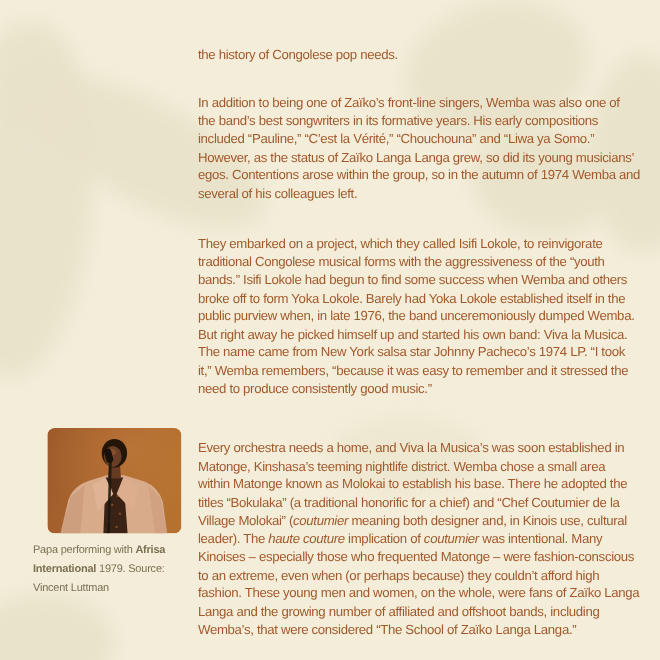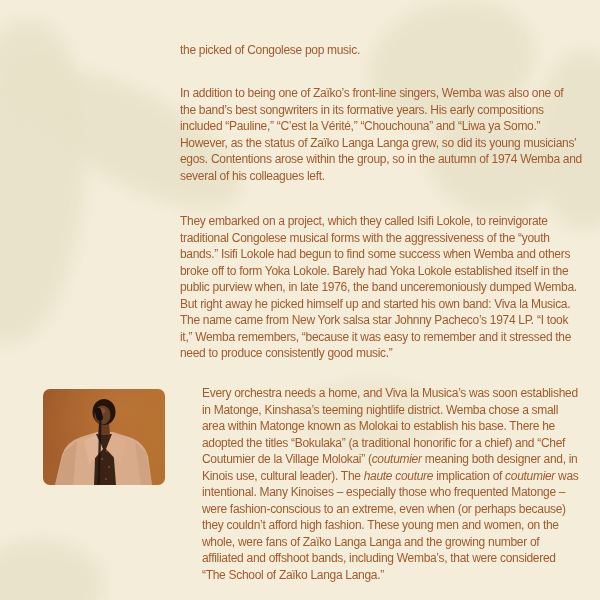--- a/index.html
+++ b/index.html
@@ -40,21 +40,21 @@
     left: 0; right: 0;
     margin: 0;
     color: #a25a2c;
     font-size: 12px;
     line-height: 16.5px;
     letter-spacing: -0.3px;
   }
   .p1 { top: 42px; }
   .p2 { top: 85px; }
   .p3 { top: 213px; }
-  .p4 { top: 385px; margin-left: 22px; }
+  .p4 { top: 399px; }
   .run-italic { font-style: italic; }
   .run-bold { font-weight: bold; }
 
   
   .photo {
     position: absolute;
     left: 43px; top: 389px;
     width: 122px; height: 96px;
     border-radius: 7px;
     overflow: hidden;
@@ -119,21 +119,22 @@
       <path d="M56,33 L66,33 L67,46 L55,46 Z" fill="#663b24"></path>
       <ellipse cx="61" cy="23" rx="11.5" ry="13" fill="#241509"></ellipse>
       <ellipse cx="59.5" cy="26" rx="8" ry="9.5" fill="#6b3e26"></ellipse>
       <ellipse cx="58" cy="22" rx="4.5" ry="3" fill="#8a5535" opacity="0.8"></ellipse>
 
       <rect x="55.4" y="31" width="2.4" height="65" fill="#1d1710" opacity="0.9" transform="rotate(1.5 56 60)"></rect>
       <rect x="52.5" y="19" width="6.5" height="13" rx="3" fill="#17100b" transform="rotate(-14 55 25)"></rect>
     </svg>
   </div>
 
+  <figcaption class="caption"><span>Papa performing with </span><span class="run-bold">Afrisa</span><br><span class="run-bold">International</span><span> 1979. Source:</span><br><span>Vincent Luttman</span></figcaption>
 
   <div class="article">
-    <p class="para p1"><span>the picked of Congolese pop music.</span></p>
+    <p class="para p1"><span>the history of Congolese pop needs.</span></p>
     <p class="para p2"><span>In addition to being one of Zaïko’s front-line singers, Wemba was also one of the band’s best songwriters in its formative years. His early compositions included “Pauline,” “C’est la Vérité,” “Chouchouna” and “Liwa ya Somo.” However, as the status of Zaïko Langa Langa grew, so did its young musicians’ egos. Contentions arose within the group, so in the autumn of 1974 Wemba and several of his colleagues left.</span></p>
     <p class="para p3"><span>They embarked on a project, which they called Isifi Lokole, to reinvigorate traditional Congolese musical forms with the aggressiveness of the “youth bands.” Isifi Lokole had begun to find some success when Wemba and others broke off to form Yoka Lokole. Barely had Yoka Lokole established itself in the public purview when, in late 1976, the band unceremoniously dumped Wemba. But right away he picked himself up and started his own band: Viva la Musica. The name came from New York salsa star Johnny Pacheco’s 1974 LP. “I took it,” Wemba remembers, “because it was easy to remember and it stressed the need to produce consistently good music.”</span></p>
     <p class="para p4"><span>Every orchestra needs a home, and Viva la Musica’s was soon established in Matonge, Kinshasa’s teeming nightlife district. Wemba chose a small area within Matonge known as Molokai to establish his base. There he adopted the titles “Bokulaka” (a traditional honorific for a chief) and “Chef Coutumier de la Village Molokai” (</span><span class="run-italic">coutumier</span><span> meaning both designer and, in Kinois use, cultural leader). The </span><span class="run-italic">haute couture</span><span> implication of </span><span class="run-italic">coutumier</span><span> was intentional. Many Kinoises – especially those who frequented Matonge – were fashion-conscious to an extreme, even when (or perhaps because) they couldn’t afford high fashion. These young men and women, on the whole, were fans of Zaïko Langa Langa and the growing number of affiliated and offshoot bands, including Wemba’s, that were considered “The School of Zaïko Langa Langa.”</span></p>
   </div>
 
 </div>
 
 </body></html>

